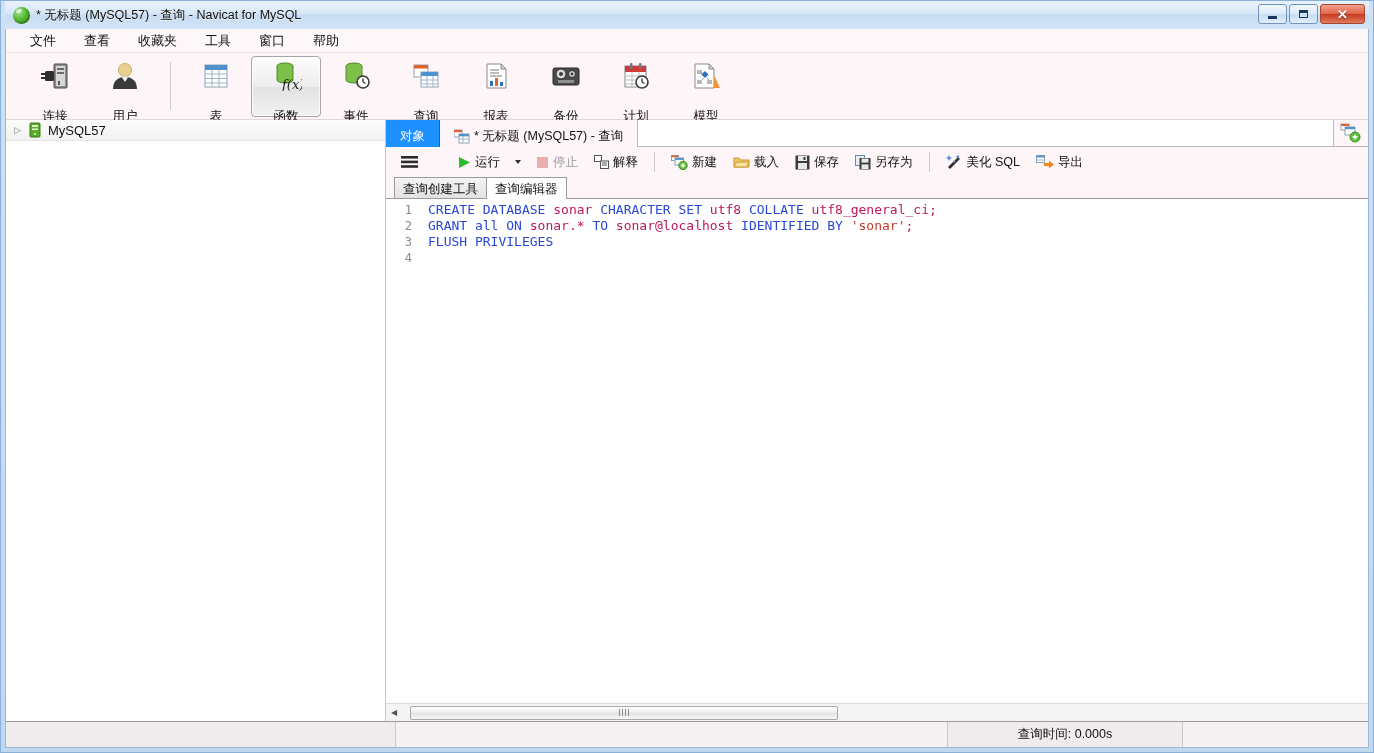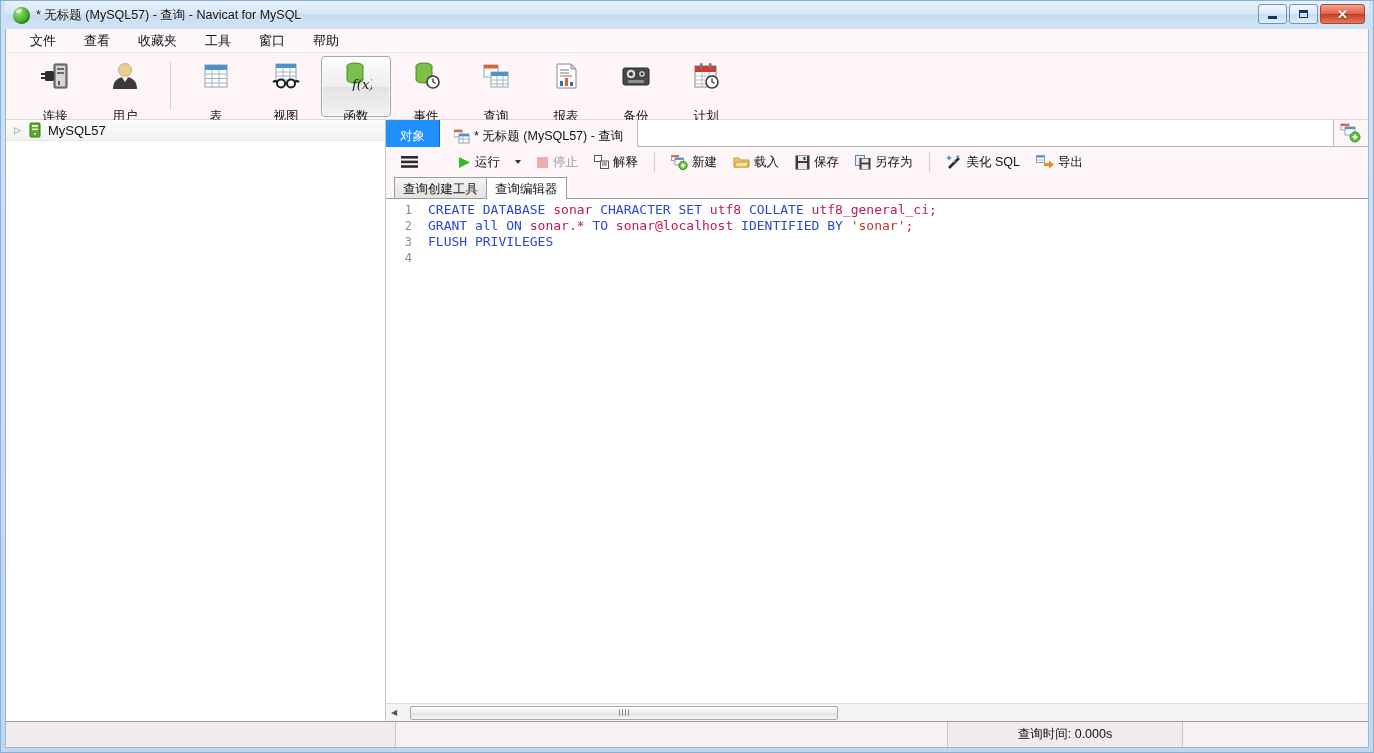--- a/index.html
+++ b/index.html
@@ -351,38 +351,20 @@
             <line x1="5" y1="13" x2="27" y2="13" stroke="#9fb4c8"></line>
             <line x1="5" y1="17.5" x2="27" y2="17.5" stroke="#9fb4c8"></line>
             <line x1="5" y1="22" x2="27" y2="22" stroke="#9fb4c8"></line>
             <line x1="12" y1="9" x2="12" y2="26" stroke="#9fb4c8"></line>
             <line x1="19" y1="9" x2="19" y2="26" stroke="#9fb4c8"></line>
           </svg>
         </div>
         <div class="tb-label">表</div>
       </div>
 
-      <div class="tb-btn">
-        <div class="tb-icon">
-          <svg width="32" height="30" viewBox="0 0 32 30">
-            <rect x="6" y="3" width="20" height="16" fill="#fff" stroke="#8fa3b8"></rect>
-            <rect x="6" y="3" width="20" height="4" fill="#4f90cd"></rect>
-            <line x1="6" y1="11" x2="26" y2="11" stroke="#9fb4c8"></line>
-            <line x1="6" y1="15" x2="26" y2="15" stroke="#9fb4c8"></line>
-            <line x1="13" y1="7" x2="13" y2="19" stroke="#9fb4c8"></line>
-            <line x1="20" y1="7" x2="20" y2="19" stroke="#9fb4c8"></line>
-            <circle cx="11" cy="22.5" r="4" fill="#fff" stroke="#1b1b1b" stroke-width="2"></circle>
-            <circle cx="21" cy="22.5" r="4" fill="#fff" stroke="#1b1b1b" stroke-width="2"></circle>
-            <path d="M3 21 Q5 19.5 7.2 20.6" stroke="#1b1b1b" stroke-width="2" fill="none"></path>
-            <path d="M29 21 Q27 19.5 24.8 20.6" stroke="#1b1b1b" stroke-width="2" fill="none"></path>
-            <line x1="15" y1="22.5" x2="17" y2="22.5" stroke="#1b1b1b" stroke-width="2"></line>
-          </svg>
-        </div>
-        <div class="tb-label">视图</div>
-      </div>
 
       <div class="tb-btn active">
         <div class="tb-icon">
           <svg width="32" height="30" viewBox="0 0 32 30">
             <ellipse cx="15" cy="5" rx="8" ry="3" fill="#7cc04a" stroke="#4c8a22"></ellipse>
             <path d="M7 5 v4 a8 3 0 0 0 16 0 V5" fill="#7cc04a" stroke="#4c8a22"></path>
             <path d="M7 10 v4 a8 3 0 0 0 16 0 V10" fill="#7cc04a" stroke="#4c8a22"></path>
             <path d="M7 15 v4 a8 3 0 0 0 16 0 V15" fill="#7cc04a" stroke="#4c8a22"></path>
             <text x="12" y="28" font-family="DejaVu Serif, serif" font-size="13" font-style="italic" fill="#1a1a1a">f(x)</text>
           </svg>
@@ -466,20 +448,37 @@
                 <line x1="19" y1="11" x2="19" y2="26"></line>
             </g>
             <circle cx="22" cy="21" r="6" fill="#fff" stroke="#3a3a3a" stroke-width="1.6"></circle>
             <line x1="22" y1="21" x2="22" y2="17.6" stroke="#3a3a3a" stroke-width="1.4"></line>
             <line x1="22" y1="21" x2="24.5" y2="22.5" stroke="#3a3a3a" stroke-width="1.4"></line>
           </svg>
         </div>
         <div class="tb-label">计划</div>
       </div>
 
+      <div class="tb-btn">
+        <div class="tb-icon">
+          <svg width="32" height="30" viewBox="0 0 32 30">
+            <path d="M5 3 h14 l5 5 v19 H5 Z" fill="#fff" stroke="#8a8a8a"></path>
+            <path d="M19 3 v5 h5 Z" fill="#d8d8d8" stroke="#8a8a8a"></path>
+            <rect x="7" y="9" width="5" height="4" fill="#b9b9b9"></rect>
+            <rect x="7" y="19" width="5" height="4" fill="#b9b9b9"></rect>
+            <rect x="17" y="19" width="5" height="4" fill="#b9b9b9"></rect>
+            <path d="M15 10 l3.5 3.5 L15 17 l-3.5 -3.5 Z" fill="#2f6fb5"></path>
+            <line x1="12" y1="11" x2="11.5" y2="13.5" stroke="#999"></line>
+            <line x1="14" y1="17" x2="12" y2="19" stroke="#999"></line>
+            <line x1="17" y1="17" x2="19" y2="19" stroke="#999"></line>
+            <path d="M24 14 L30 27 H24 Z" fill="#f2933c"></path>
+          </svg>
+        </div>
+        <div class="tb-label">模型</div>
+      </div>
     </div>
 
     <div id="body-split">
 
       <div id="sidebar">
         <div class="tree-row">
           <span class="tree-arrow">▷</span>
           <span class="tree-icon">
             <svg width="14" height="16" viewBox="0 0 14 16">
               <rect x="2" y="1" width="10" height="14" rx="1" fill="#5aab2b" stroke="#3c7a18"></rect>

